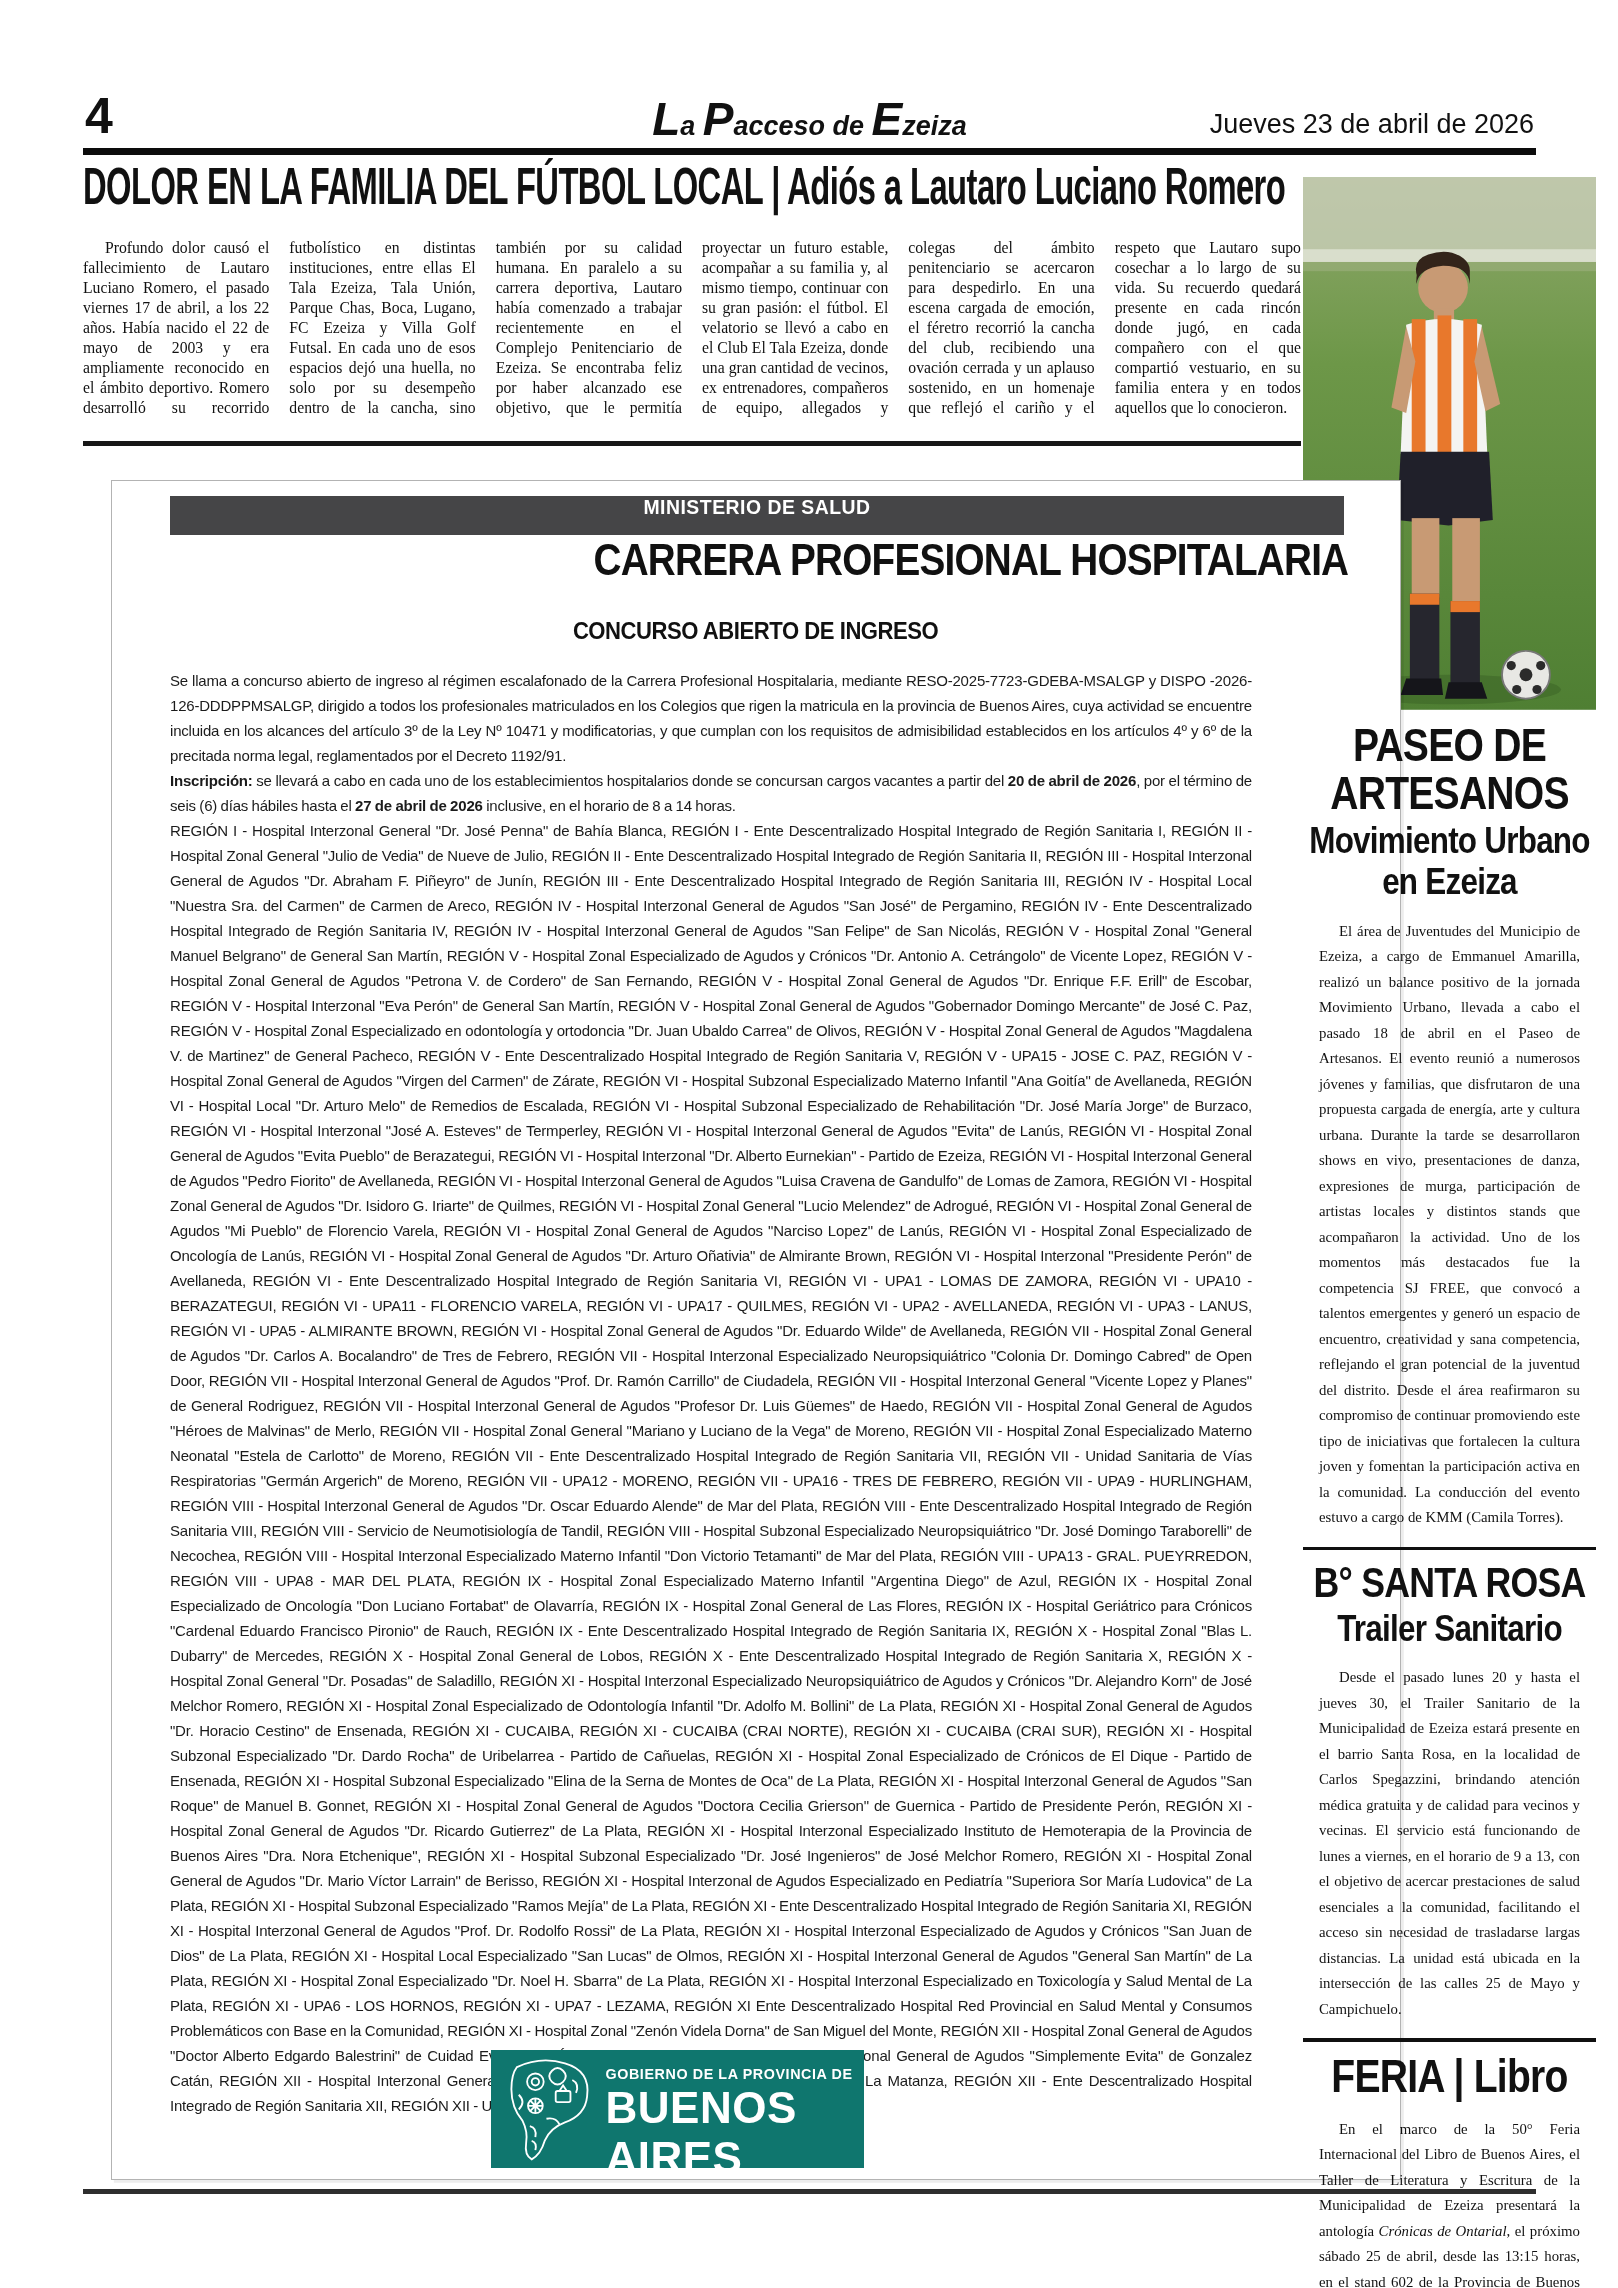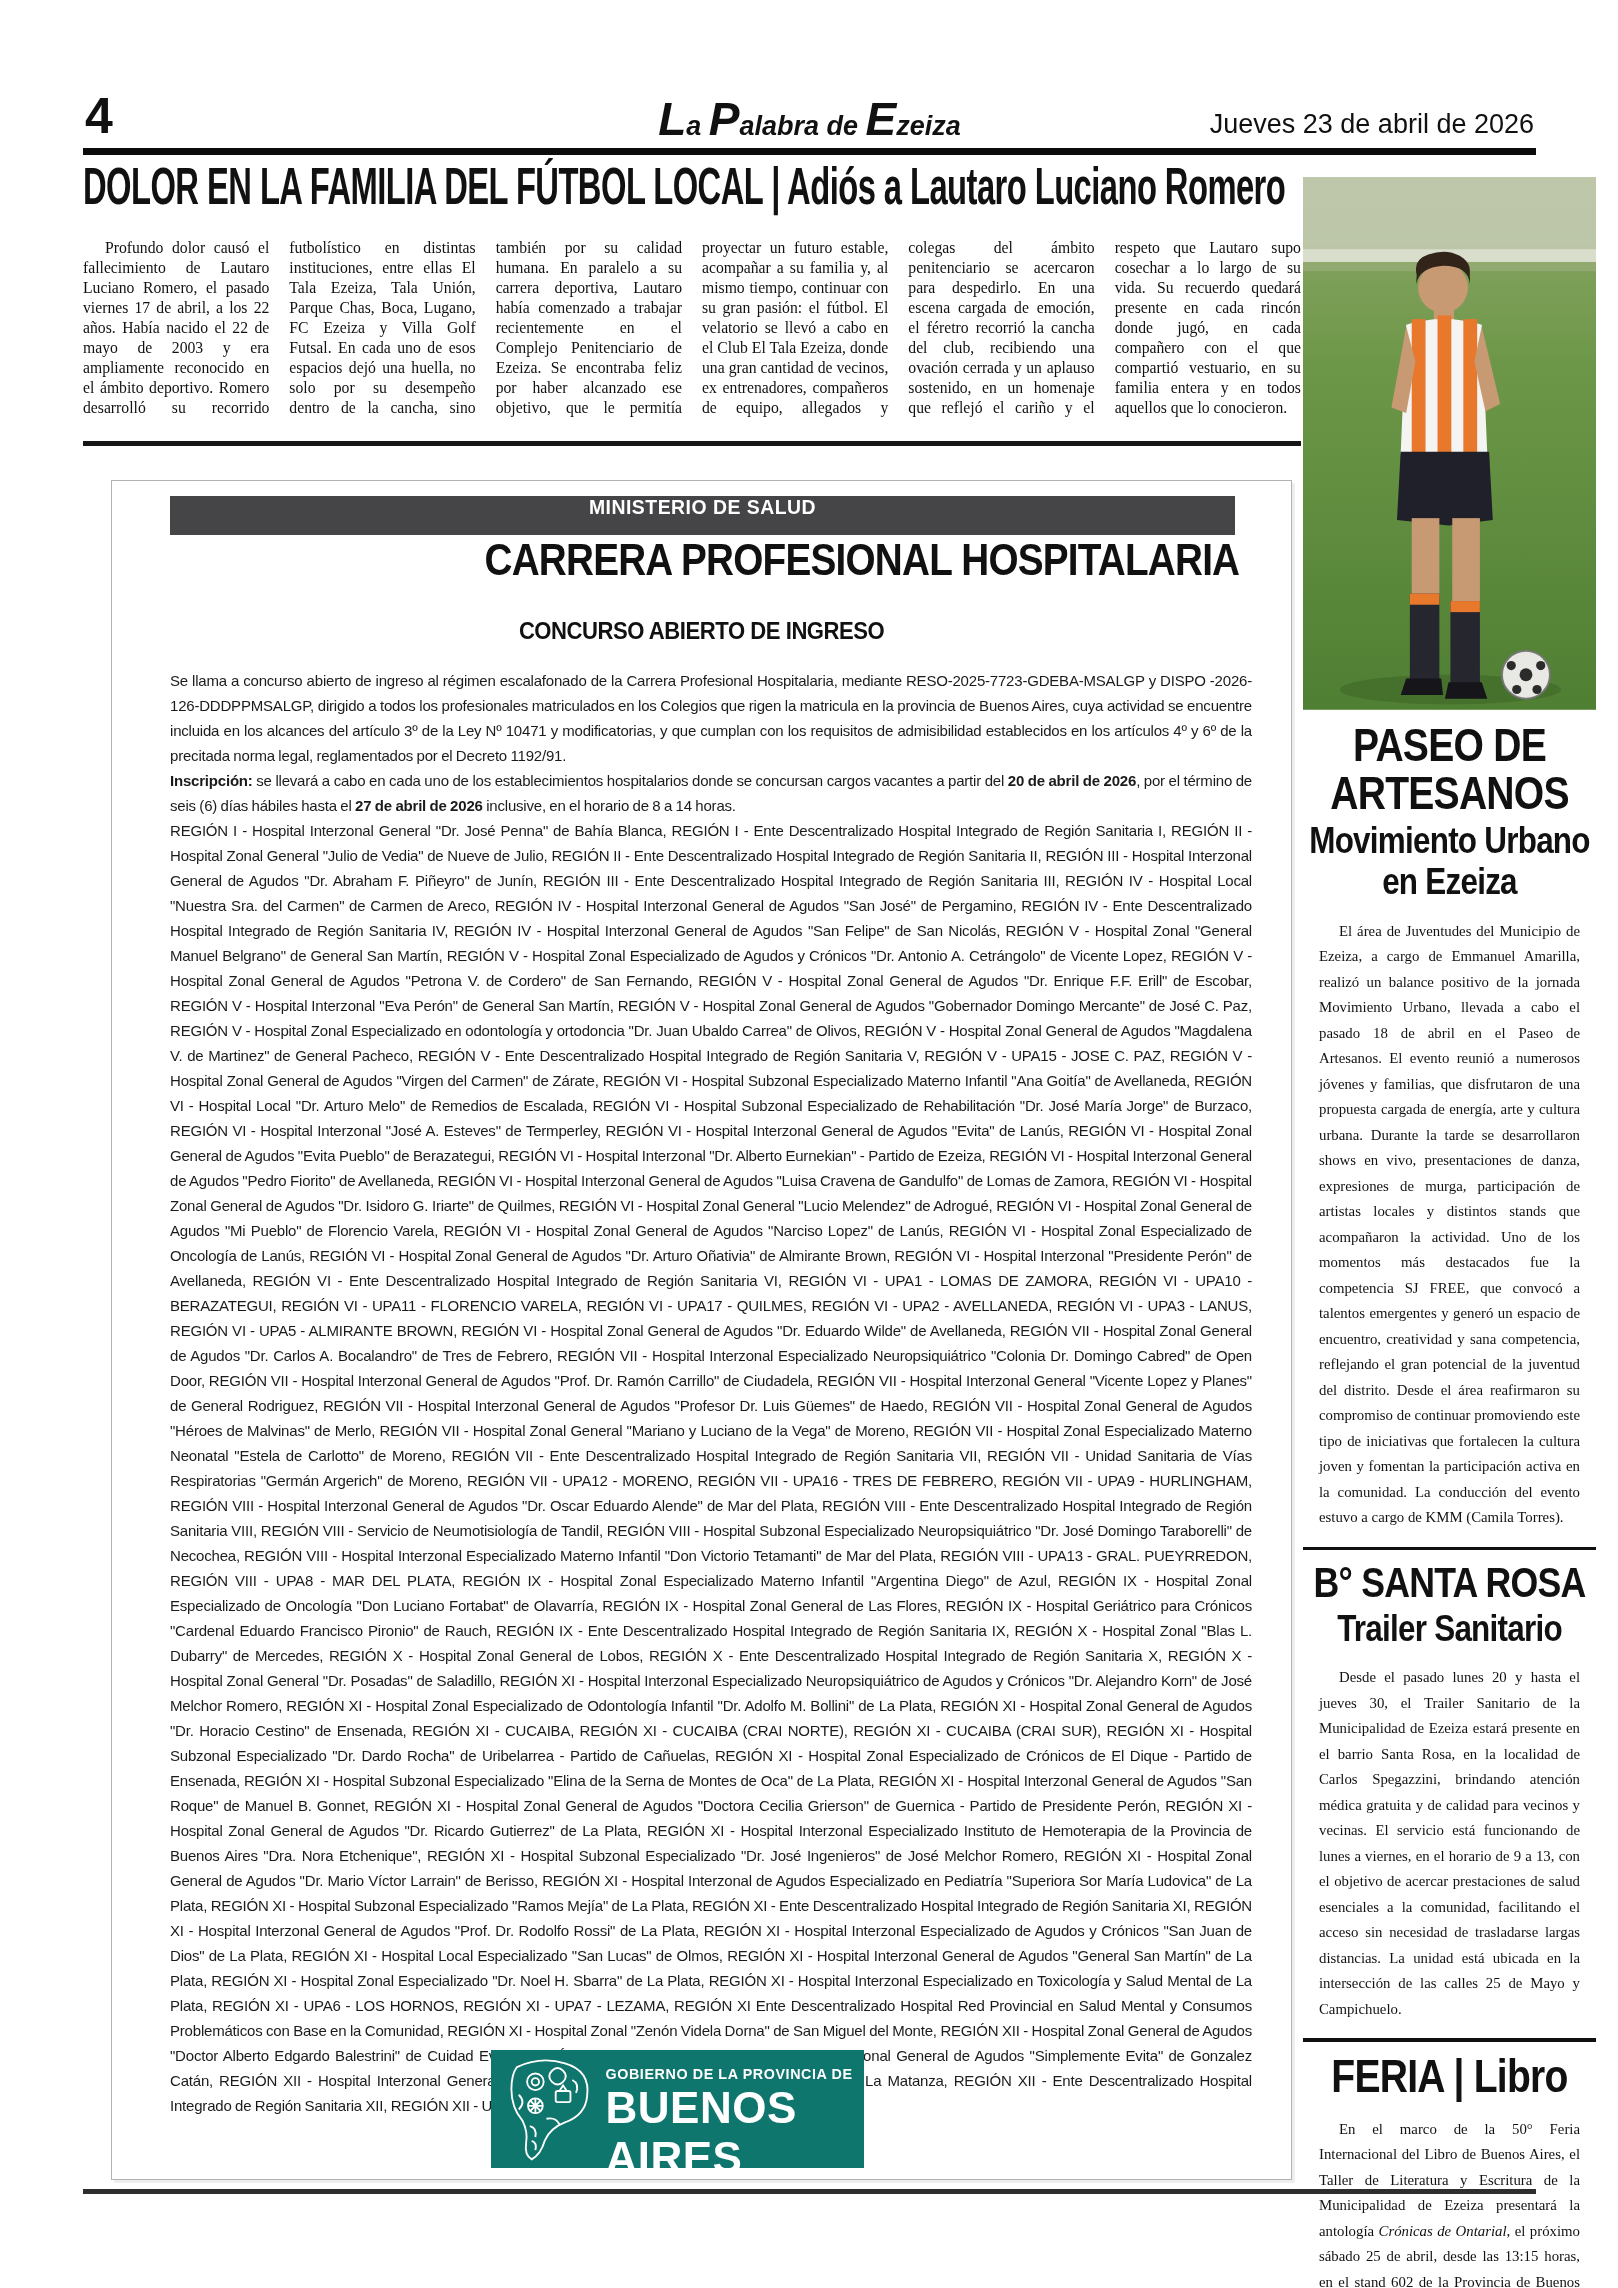--- a/index.html
+++ b/index.html
@@ -18,21 +18,21 @@
   .headline-inner{display:inline-block;white-space:nowrap;transform:scaleX(0.63);transform-origin:left top;
                   font:bold 52px/1.15 "Liberation Sans",sans-serif;letter-spacing:-0.9px;}
   .obit-body{position:absolute;left:83px;top:238px;width:1218px;height:186px;
              column-count:6;column-gap:20px;column-fill:auto;
              font:15.7px/20px "Liberation Serif",serif;text-align:justify;}
   .obit-body p{margin:0;text-indent:22px;}
   .obit-rule{position:absolute;left:83px;width:1218px;top:441px;height:4.6px;background:#161616;}
   
   .photo{position:absolute;left:1303px;top:177px;width:293px;height:533px;}
   
-  .notice-box{position:absolute;left:111px;top:480px;width:1181px;height:1700px;box-sizing:border-box;
+  .notice-box{position:absolute;left:111px;top:480px;width:1290px;height:1700px;box-sizing:border-box;
               border:1.8px solid #b3b3b3;background:#fff;box-shadow:2.8px 2.8px 0 rgba(0,0,0,0.07);}
   .ribbon{position:absolute;left:58px;right:56px;top:14.8px;height:39px;background:#454547;color:#fff;
           text-align:center;line-height:39px;font:bold 19.4px "Liberation Sans",sans-serif;letter-spacing:0.5px;}
   .box-title{position:absolute;top:57px;left:0;width:100%;text-align:right;}
   .box-title span{display:inline-block;transform:scaleX(0.88);transform-origin:center top;white-space:nowrap;
                   font:bold 44px/1.0 "Liberation Sans",sans-serif;letter-spacing:-0.9px;}
   .box-sub{position:absolute;left:0;width:100%;text-align:center;}
   .box-sub span{display:inline-block;transform:scaleX(0.92);transform-origin:center top;white-space:nowrap;
                 font:bold 24px/1.0 "Liberation Sans",sans-serif;letter-spacing:-0.5px;}
   .sub1{top:111px;} .sub2{top:138px;}
@@ -62,21 +62,21 @@
   
   .footer-rule{position:absolute;left:83px;width:1453px;top:2189px;height:4.6px;background:#2e2e2e;}
 </style>
 </head>
 <body>
 
 <div>
 
   <div class="page-number">4</div>
   <div class="masthead">
-    <span class="cap">L</span><span class="low">a </span><span class="cap">P</span><span class="low">alabra de </span><span class="cap">E</span><span class="low">zeiza</span>
+    <span class="cap">L</span><span class="low">a </span><span class="cap">P</span><span class="low">acceso de </span><span class="cap">E</span><span class="low">zeiza</span>
   </div>
   <div class="date-line">Jueves 23 de abril de 2026</div>
   <div class="top-rule"></div>
 
   <div class="headline">
     <span class="headline-inner"><span>DOLOR EN LA FAMILIA DEL FÚTBOL LOCAL</span><span> | </span><span>Adiós a Lautaro Luciano Romero</span></span>
   </div>
   <div class="obit-body">
     <p>Profundo dolor causó el fallecimiento de Lautaro Luciano Romero, el pasado viernes 17 de abril, a los 22 años. Había nacido el 22 de mayo de 2003 y era ampliamente reconocido en el ámbito deportivo. Romero desarrolló su recorrido futbolístico en distintas instituciones, entre ellas El Tala Ezeiza, Tala Unión, Parque Chas, Boca, Lugano, FC Ezeiza y Villa Golf Futsal. En cada uno de esos espacios dejó una huella, no solo por su desempeño dentro de la cancha, sino también por su calidad humana. En paralelo a su carrera deportiva, Lautaro había comenzado a trabajar recientemente en el Complejo Penitenciario de Ezeiza. Se encontraba feliz por haber alcanzado ese objetivo, que le permitía proyectar un futuro estable, acompañar a su familia y, al mismo tiempo, continuar con su gran pasión: el fútbol. El velatorio se llevó a cabo en el Club El Tala Ezeiza, donde una gran cantidad de vecinos, ex entrenadores, compañeros de equipo, allegados y colegas del ámbito penitenciario se acercaron para despedirlo. En una escena cargada de emoción, el féretro recorrió la cancha del club, recibiendo una ovación cerrada y un aplauso sostenido, en un homenaje que reflejó el cariño y el respeto que Lautaro supo cosechar a lo largo de su vida. Su recuerdo quedará presente en cada rincón donde jugó, en cada compañero con el que compartió vestuario, en su familia entera y en todos aquellos que lo conocieron.</p>
   </div>

